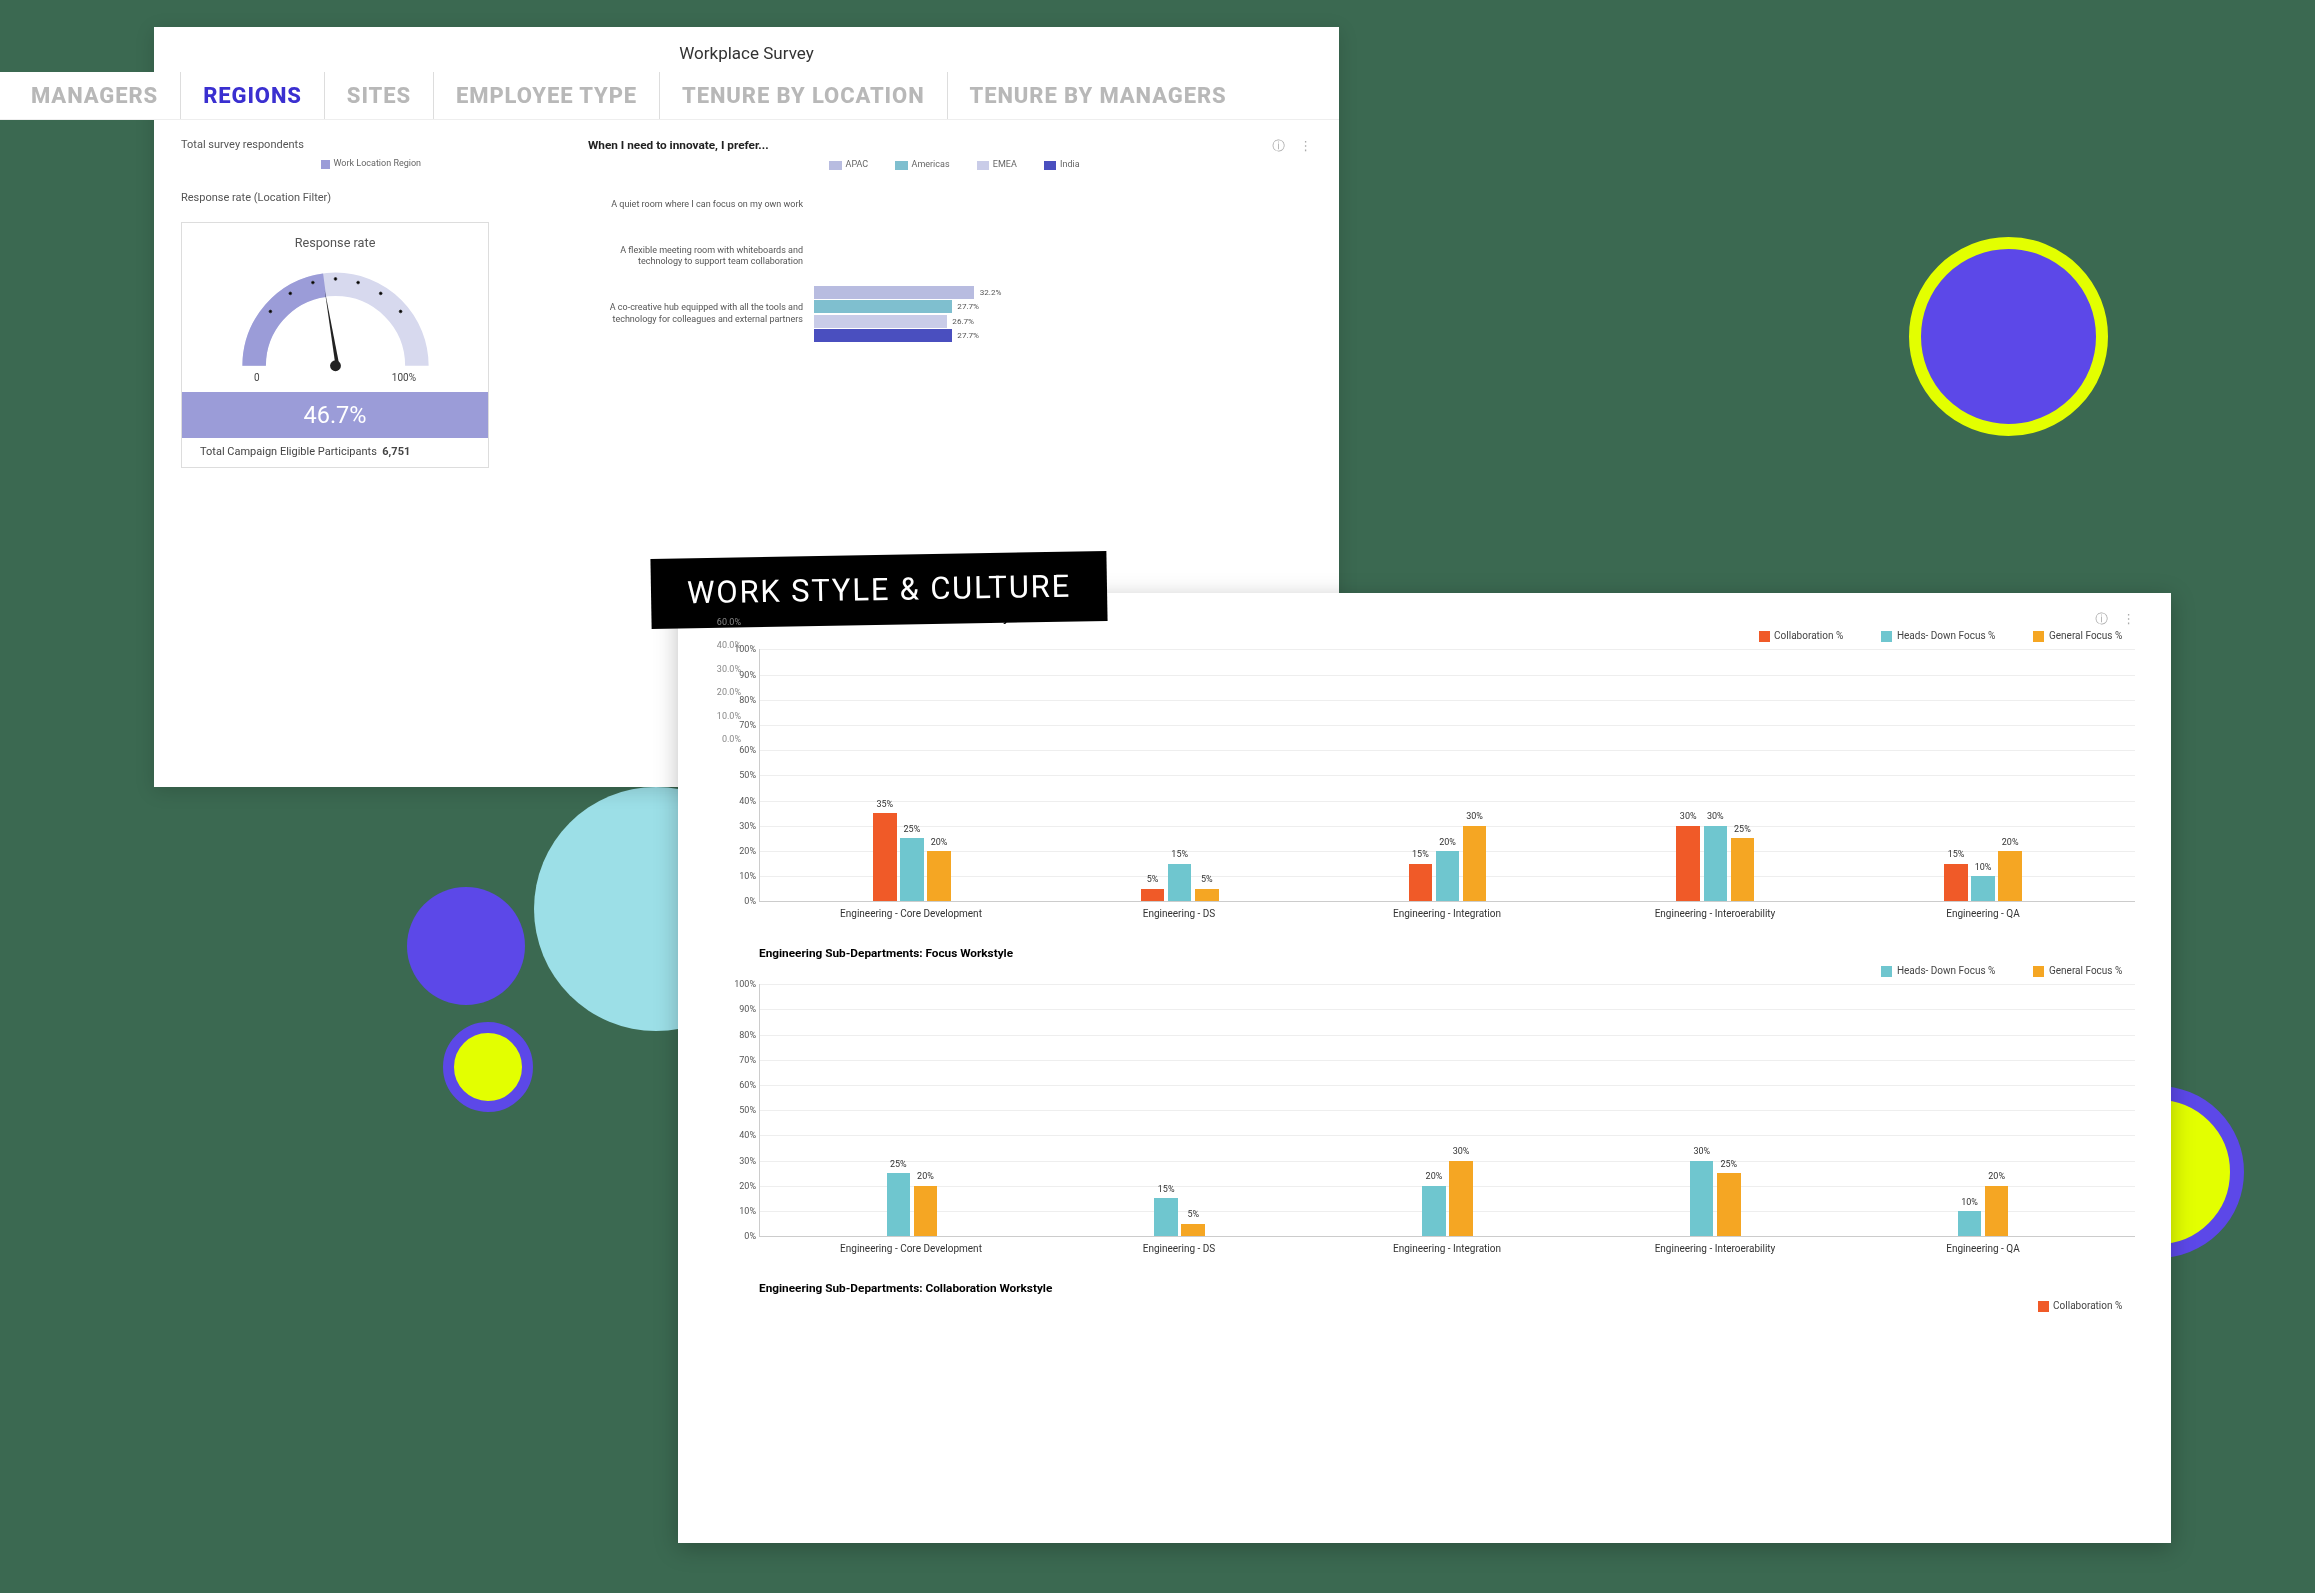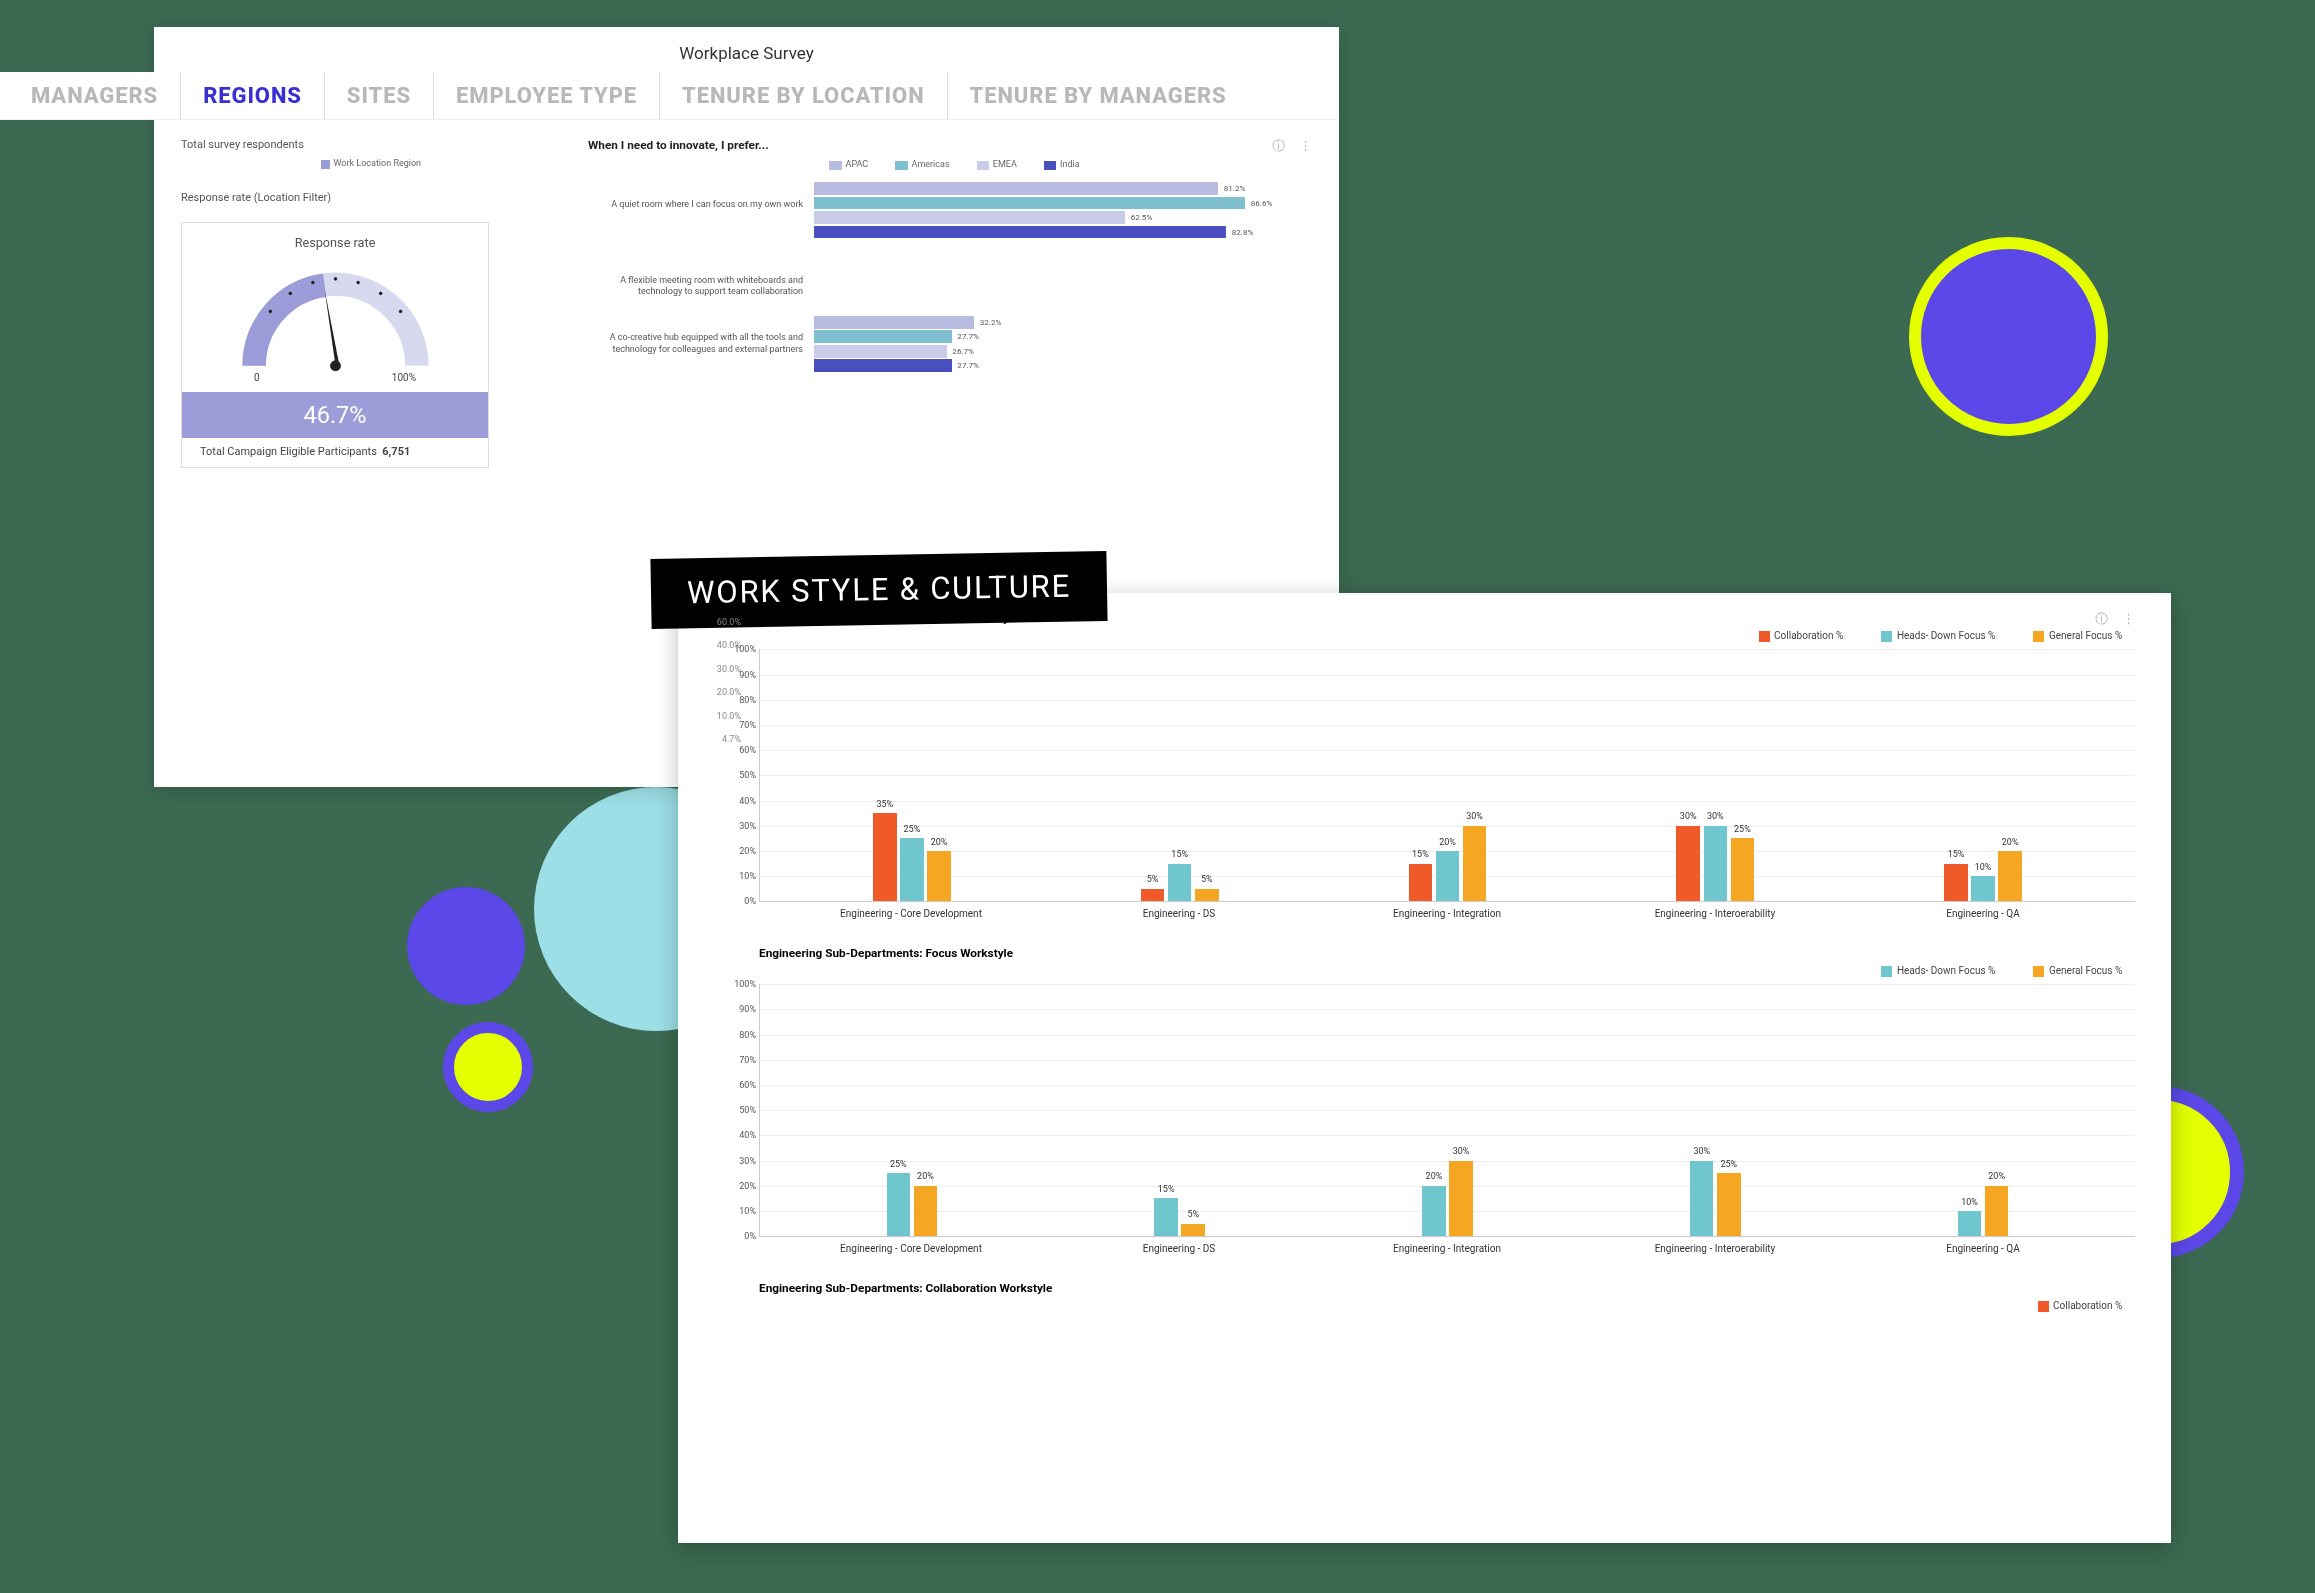--- a/index.html
+++ b/index.html
@@ -123,38 +123,20 @@
     <div class="right-col">
       <div class="hbar-actions">
         <span>ⓘ</span>
         <span>⋮</span>
       </div>
       <div class="hbar-title">When I need to innovate, I prefer...</div>
       <div class="hbar-legend" id="hbar-legend"><span><span class="sw" style="background:#b8bce0"></span>APAC</span><span><span class="sw" style="background:#7fbfcf"></span>Americas</span><span><span class="sw" style="background:#c9cce8"></span>EMEA</span><span><span class="sw" style="background:#4a4fbf"></span>India</span></div>
       <div id="hbar-rows">
           <div class="hbar-group">
             <div class="hbar-label">A quiet room where I can focus on my own work</div>
-            <div class="hbar-bars">
-              <div class="hbar" style="width: 81.2%;">
-                <span class="fill" style="background:#b8bce0;width:100%"></span>
-                <span class="pct">81.2%</span>
-              </div>
-              <div class="hbar" style="width: 86.6%;">
-                <span class="fill" style="background:#7fbfcf;width:100%"></span>
-                <span class="pct">86.6%</span>
-              </div>
-              <div class="hbar" style="width: 62.5%;">
-                <span class="fill" style="background:#c9cce8;width:100%"></span>
-                <span class="pct">62.5%</span>
-              </div>
-              <div class="hbar" style="width: 82.8%;">
-                <span class="fill" style="background:#4a4fbf;width:100%"></span>
-                <span class="pct">82.8%</span>
-              </div>
-            </div>
           </div>
           <div class="hbar-group">
             <div class="hbar-label">A flexible meeting room with whiteboards and technology to support team collaboration</div>
           </div>
           <div class="hbar-group">
             <div class="hbar-label">A co-creative hub equipped with all the tools and technology for colleagues and external partners</div>
             <div class="hbar-bars">
               <div class="hbar" style="width: 32.2%;">
                 <span class="fill" style="background:#b8bce0;width:100%"></span>
                 <span class="pct">32.2%</span>
@@ -179,21 +161,21 @@
 </div>
 
 <div class="panel2">
   <div class="p2-header">WORK STYLE &amp; CULTURE</div>
   <div class="p2-left-axis" id="p2-left-axis">
       <div>60.0%</div>
       <div>40.0%</div>
       <div>30.0%</div>
       <div>20.0%</div>
       <div>10.0%</div>
-      <div>4.7%</div>
+      <div>0.0%</div>
     </div>
   <div class="p2-content" id="p2-content">
       <div class="chart-block">
         <div class="chart-actions">
           <span>ⓘ</span>
           <span>⋮</span>
         </div>
         <div class="chart-title">Engineering Sub-Departments: Overall Workstyle</div>
         <div class="chart-legend"><span><span class="sw" style="background:#f05a28"></span>Collaboration %</span><span><span class="sw" style="background:#6fc6cf"></span>Heads- Down Focus %</span><span><span class="sw" style="background:#f5a623"></span>General Focus %</span></div>
         <div class="bar-chart">

